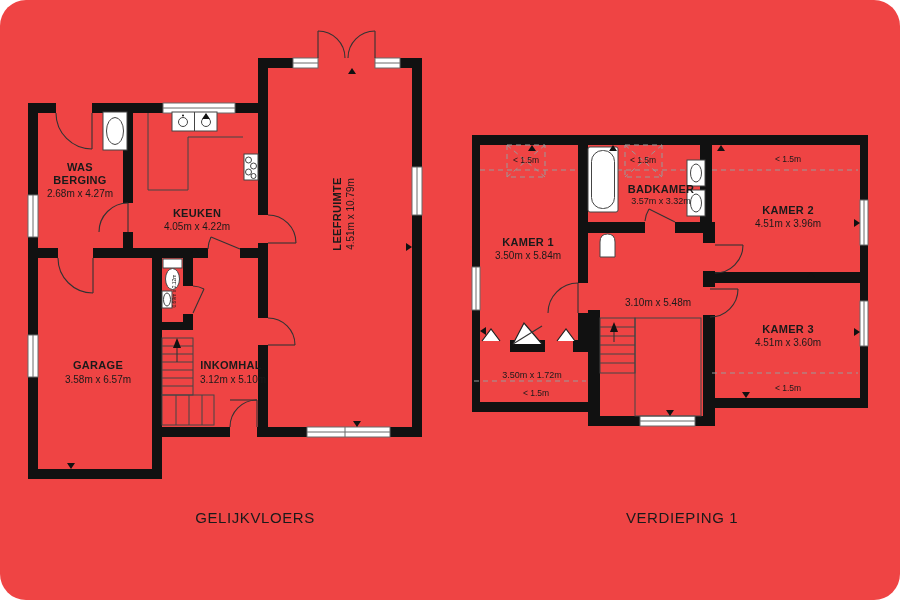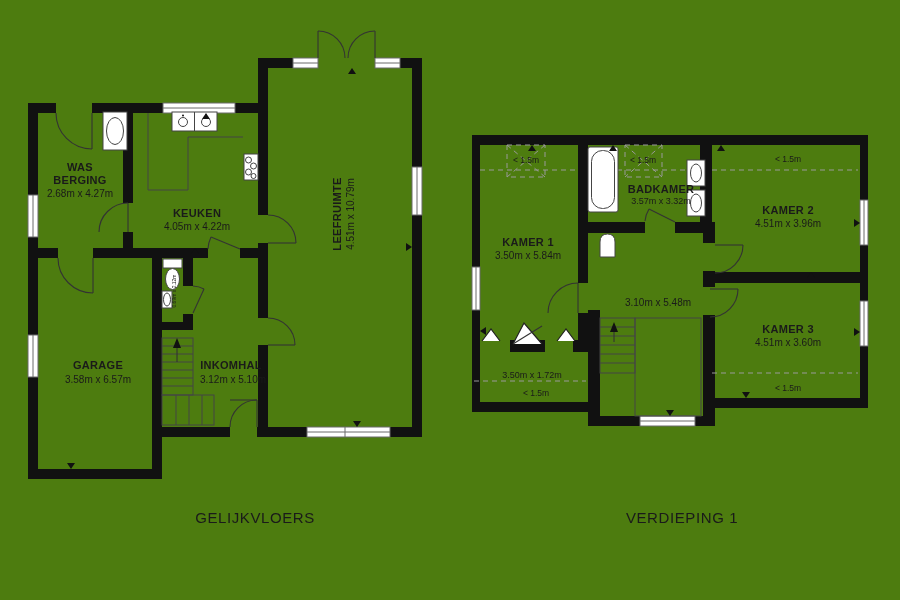--- a/index.html
+++ b/index.html
@@ -1,16 +1,16 @@
 <!DOCTYPE html>
 <html><head>
 <meta charset="utf-8">
 <style>
   html,body{margin:0;padding:0;background:#ffffff;}
-  .canvas{position:relative;width:900px;height:600px;background:#4d7c0f;overflow:hidden;}
+  .canvas{position:relative;width:900px;height:600px;background:#ef4444;overflow:hidden;border-radius:26px;}
   svg{display:block;}
   svg text{font-family:"Liberation Sans","DejaVu Sans",sans-serif;fill:#1a1a1a;}
   .rn{font-size:11px;font-weight:bold;letter-spacing:.3px;}
   .rd{font-size:10px;}
   .rs{font-size:9px;}
   .note{font-size:8.5px;}
   .tiny{font-size:5px;}
   .title{font-size:15px;letter-spacing:.6px;}
   .wall{fill:#111111;stroke:none;}
   .thin{fill:none;stroke:#444444;stroke-width:1;}

